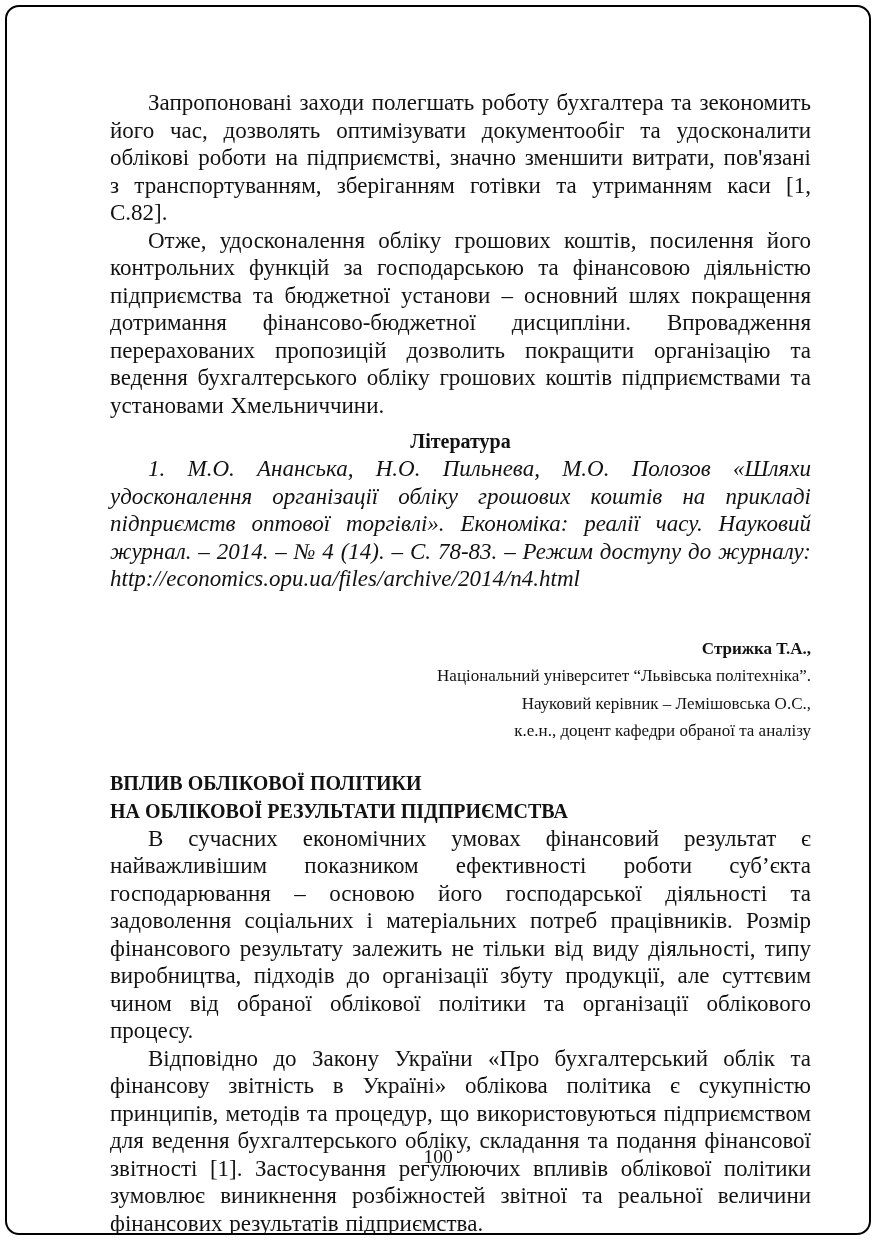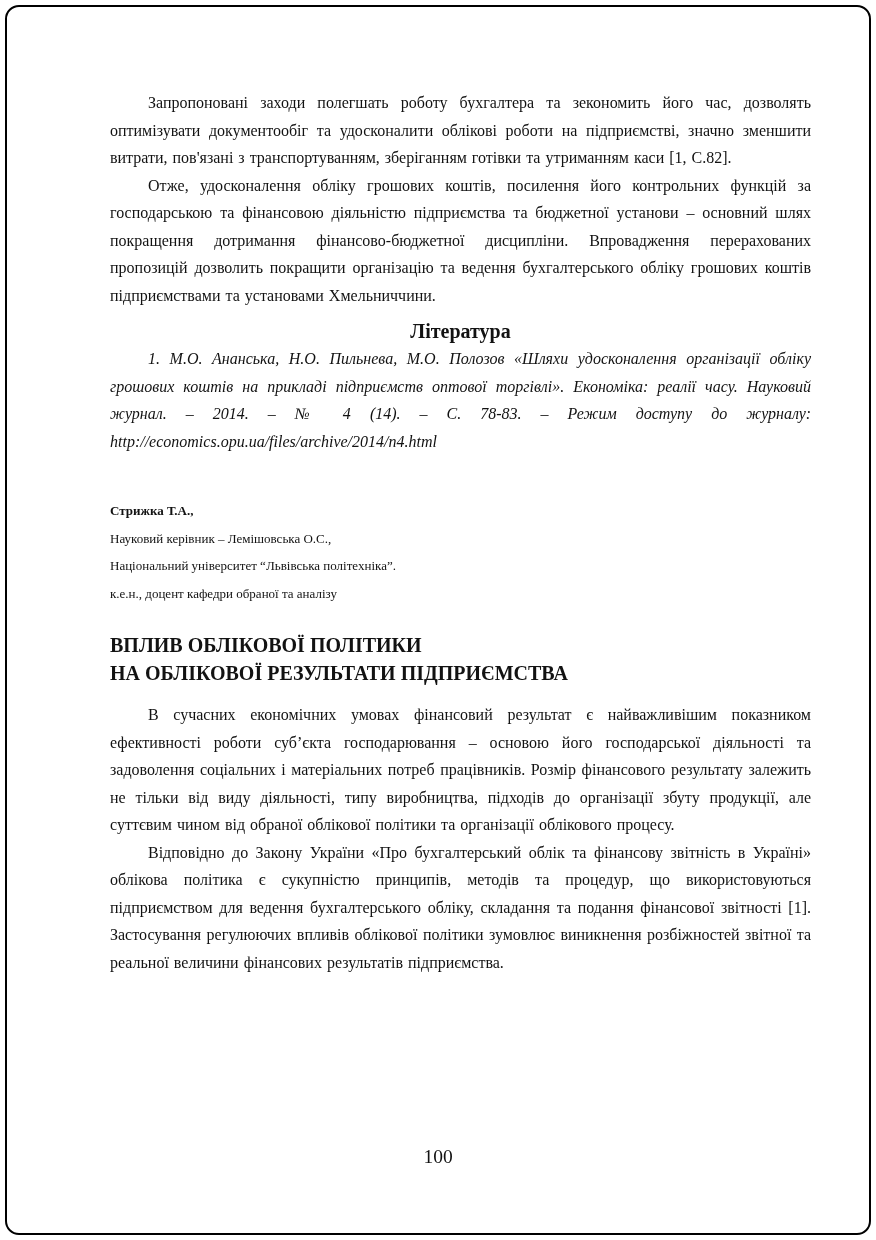--- a/index.html
+++ b/index.html
@@ -21,51 +21,51 @@
     border: 2px solid #000000;
     border-radius: 14px;
     box-sizing: border-box;
     overflow: hidden;
   }
   .content {
     padding: 82px 58px 0 103px;
   }
   .para {
     margin: 0;
-    font-size: 16px;
+    font-size: 23px;
     line-height: 27.5px;
     text-align: justify;
     text-indent: 38px;
     word-spacing: 1px;
   }
   .section-heading {
     margin: 8px 0 0 0;
     font-size: 20px;
     line-height: 28px;
     font-weight: bold;
     text-align: center;
   }
   .reference {
     font-style: italic;
   }
   .author-block {
     margin-top: 42px;
-    text-align: left;
-    font-size: 13px;
+    text-align: right;
+    font-size: 17px;
     line-height: 27.5px;
   }
   .author-line { white-space: nowrap; }
   .bold { font-weight: bold; }
   .article-title {
     margin: 24px 0 0 0;
     font-size: 20px;
     line-height: 28px;
     font-weight: bold;
   }
-  .after-title { margin-top: 14px; }
+  .after-title { }
   .page-number {
     position: absolute;
     left: 0; right: 0;
     bottom: 64px;
     text-align: center;
     font-size: 19.5px;
     line-height: 24px;
   }
 </style>
 </head>
@@ -75,22 +75,22 @@
   <div class="content">
 
     <p class="para">Запропоновані заходи полегшать роботу бухгалтера та зекономить його час, дозволять оптимізувати документообіг та удосконалити облікові роботи на підприємстві, значно зменшити витрати, пов'язані з транспортуванням, зберіганням готівки та утриманням каси [1, С.82].</p>
     <p class="para">Отже, удосконалення обліку грошових коштів, посилення його контрольних функцій за господарською та фінансовою діяльністю підприємства та бюджетної установи – основний шлях покращення дотримання фінансово-бюджетної дисципліни. Впровадження перерахованих пропозицій дозволить покращити організацію та ведення бухгалтерського обліку грошових коштів підприємствами та установами Хмельниччини.</p>
 
     <h3 class="section-heading">Література</h3>
     <p class="para reference">1. М.О. Ананська, Н.О. Пильнева, М.О. Полозов «Шляхи удосконалення організації обліку грошових коштів на прикладі підприємств оптової торгівлі». Економіка: реалії часу. Науковий журнал. – 2014. – № 4 (14). – С. 78-83. – Режим доступу до журналу: http://economics.opu.ua/files/archive/2014/n4.html</p>
 
     <div class="author-block">
       <div class="author-line bold">Стрижка Т.А.,</div>
+      <div class="author-line">Національний університет “Львівська політехніка”.</div>
       <div class="author-line">Науковий керівник – Лемішовська О.С.,</div>
-      <div class="author-line">Національний університет “Львівська політехніка”.</div>
       <div class="author-line">к.е.н., доцент кафедри обраної та аналізу</div>
     </div>
 
     <h2 class="article-title">
       <span>ВПЛИВ ОБЛІКОВОЇ ПОЛІТИКИ</span><br>
       <span>НА ОБЛІКОВОЇ РЕЗУЛЬТАТИ ПІДПРИЄМСТВА</span>
     </h2>
 
     <p class="para after-title">В сучасних економічних умовах фінансовий результат є найважливішим показником ефективності роботи суб’єкта господарювання – основою його господарської діяльності та задоволення соціальних і матеріальних потреб працівників. Розмір фінансового результату залежить не тільки від виду діяльності, типу виробництва, підходів до організації збуту продукції, але суттєвим чином від обраної облікової політики та організації облікового процесу.</p>
     <p class="para">Відповідно до Закону України «Про бухгалтерський облік та фінансову звітність в Україні» облікова політика є сукупністю принципів, методів та процедур, що використовуються підприємством для ведення бухгалтерського обліку, складання та подання фінансової звітності [1]. Застосування регулюючих впливів облікової політики зумовлює виникнення розбіжностей звітної та реальної величини фінансових результатів підприємства.</p>

